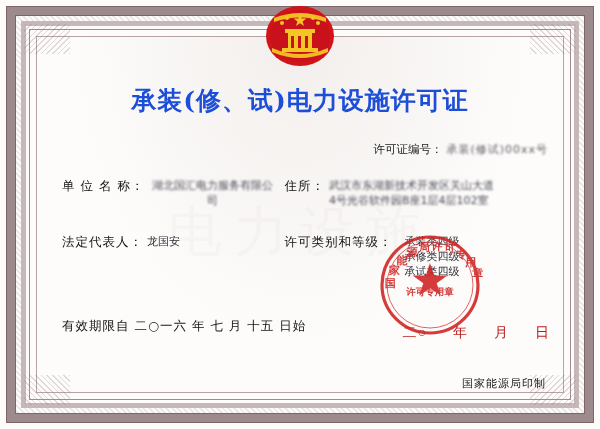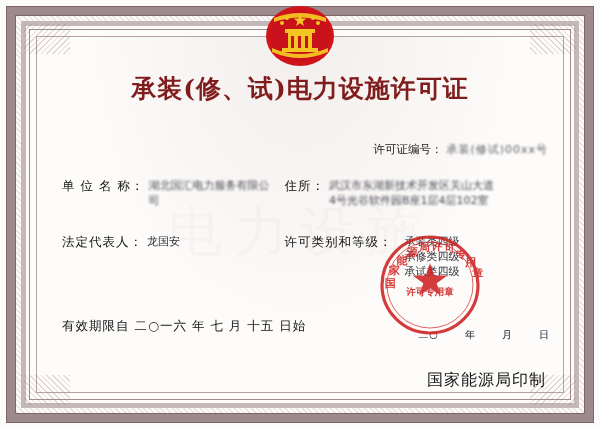--- a/index.html
+++ b/index.html
@@ -120,23 +120,23 @@
     top: 60px;
     right: 40px;
     bottom: 40px;
   }
 
   .doc-title {
     text-align: center;
     font-family: "DejaVu Serif", "Liberation Serif", serif;
     font-size: 25px;
     font-weight: bold;
-    color: #7f1d1d;
-    letter-spacing: 1px;
-    margin-top: 12px;
+    color: #1d4ed8;
+    letter-spacing: 1px;
+    margin-top: 24px;
   }
 
   .cert-no {
     position: absolute;
     right: 12px;
     top: 82px;
     font-size: 11.5px;
     color: #1b1b1b;
     white-space: nowrap;
     text-align: right;
@@ -159,20 +159,21 @@
     display: flex;
     align-items: flex-start;
     margin-bottom: 26px;
   }
   .col-left {
     width: 47%;
     display: flex;
     align-items: flex-start;
     padding-left: 22px;
     box-sizing: border-box;
+    text-align: center;
   }
   .col-right {
     width: 53%;
     display: flex;
     align-items: flex-start;
     box-sizing: border-box;
   }
 
   .label {
     font-size: 12.5px;
@@ -209,32 +210,33 @@
     line-height: 30px;
   }
   .dates .line { white-space: nowrap; }
   .dates .indent { padding-left: 32px; }
   .dates .b { filter: blur(0.5px); }
 
   .issuer-line {
     position: absolute;
     right: 10px;
     bottom: 47px;
-    font-size: 10px;
-    color: #0f172a;
+    font-size: 14px;
+    color: #b91c1c;
     letter-spacing: 1px;
     white-space: nowrap;
+    font-family: Liberation Serif, serif;
   }
   .issuer-line .gap { display: inline-block; width: 26px; }
 
   .footer {
     position: absolute;
     right: 14px;
     bottom: -2px;
-    font-size: 16px;
+    font-size: 11px;
     color: #141414;
     letter-spacing: 1px;
   }
 
   
   .seal {
     position: absolute;
     right: 78px;
     bottom: 52px;
     width: 104px;

